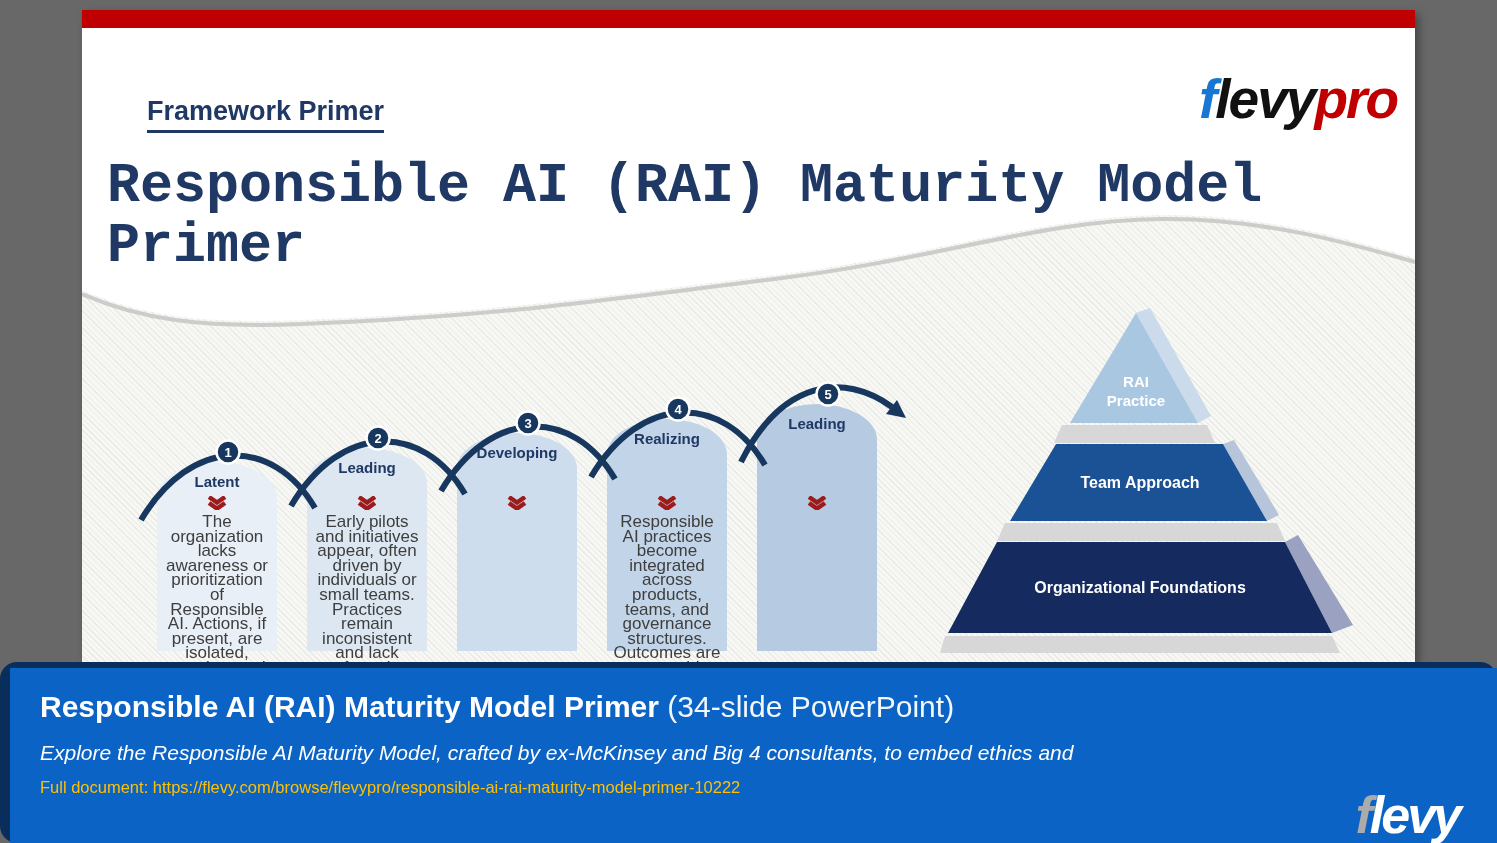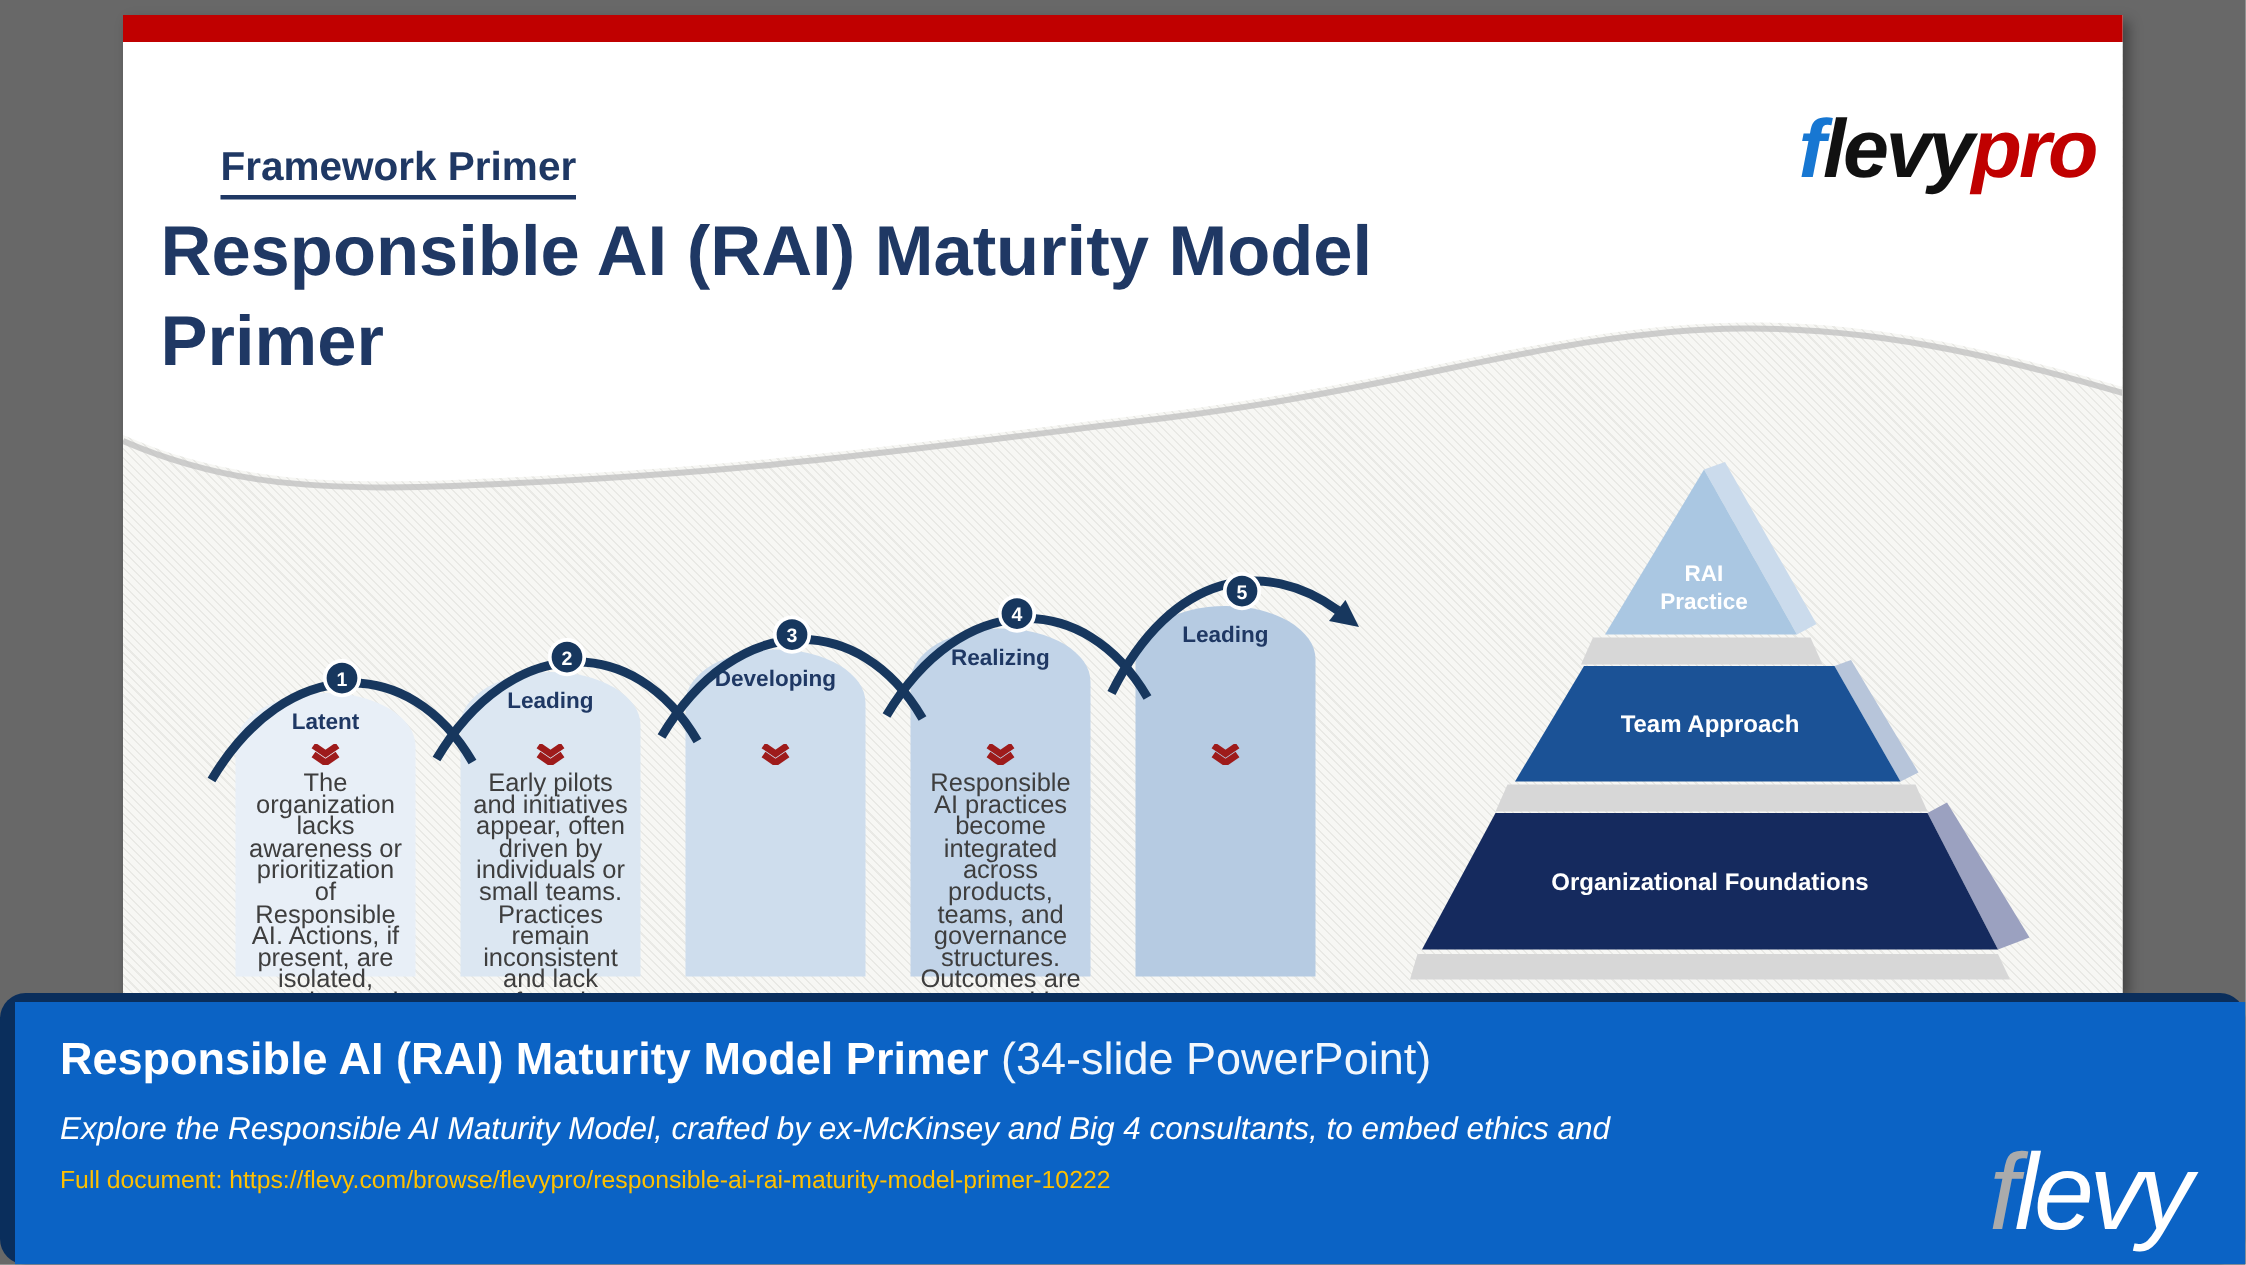--- a/index.html
+++ b/index.html
@@ -12,21 +12,21 @@
   .red-bar { position:absolute; left:0; top:0; width:100%; height:18px; background:#C00000; }
   .slide-body { position:absolute; left:0; top:18px; right:0; bottom:0; overflow:hidden;
     background:
       repeating-linear-gradient(45deg, rgba(140,140,130,.13) 0 1px, transparent 1px 4px),
       #f7f7f4; }
   .swoosh-svg { position:absolute; left:0; top:0; }
 
   .title-block { position:absolute; left:25px; top:68px; }
   .eyebrow { display:inline-block; font-size:27px; font-weight:bold; color:#1F3864;
              border-bottom:3px solid #1F3864; padding-bottom:3px;margin-left:40px; }
-  .big-title { margin-top:4px; font-size:47px; font-weight:bold; color:#1F3864; line-height:60px; }
+  .big-title { margin-top:24px; font-size:55px; font-weight:bold; color:#1F3864; line-height:60px;font-family:Liberation Mono, monospace; }
 
   .logo-pro { position:absolute; top:44px; right:18px; font-style:italic; font-weight:900;
               font-size:55px; letter-spacing:-2px; line-height:1; }
   .logo-pro .lp-f { color:#1777D2; }
   .logo-pro .lp-levy { color:#111111; }
   .logo-pro .lp-pro { color:#C00000; }
 
   
   .stage { position:absolute; width:120px; text-align:center;
            border-radius:71px 71px 0 0 / 42px 42px 0 0; }
@@ -53,22 +53,22 @@
 
   
   .banner { position:absolute; left:0; top:662px; width:1497px; height:181px; background:#0A2E5C;border-radius:17px; }
   .banner-inner { position:absolute; left:10px; top:6px; right:0; bottom:0; background:#0B63C5;
                   padding:22px 0 0 30px; }
   .b-title { color:#ffffff; font-size:30px; }
   .b-title .bt-bold { font-weight:bold; }
   .b-title .bt-suffix { font-weight:normal; opacity:.95; }
   .b-desc { margin-top:14px; color:#ffffff; font-size:21px; line-height:29px; font-weight:normal;font-style:italic; }
   .b-link { margin-top:11px; color:#FFC000; font-size:16.5px; cursor:pointer; }
-  .logo-flevy { position:absolute; right:38px; bottom:12px; font-style:italic; font-weight:400;
-                font-size:72px; letter-spacing:-3px; line-height:1; }
+  .logo-flevy { position:absolute; right:38px; bottom:2px; font-style:italic; font-weight:700;
+                font-size:52px; letter-spacing:-3px; line-height:1; }
   .logo-flevy .lf-f { color:#ABABAB; }
   .logo-flevy .lf-levy { color:#ffffff; }
 </style>
 </head>
 <body>
 
 <div class="page">
 
   <div class="slide">
     <div class="red-bar"></div>

